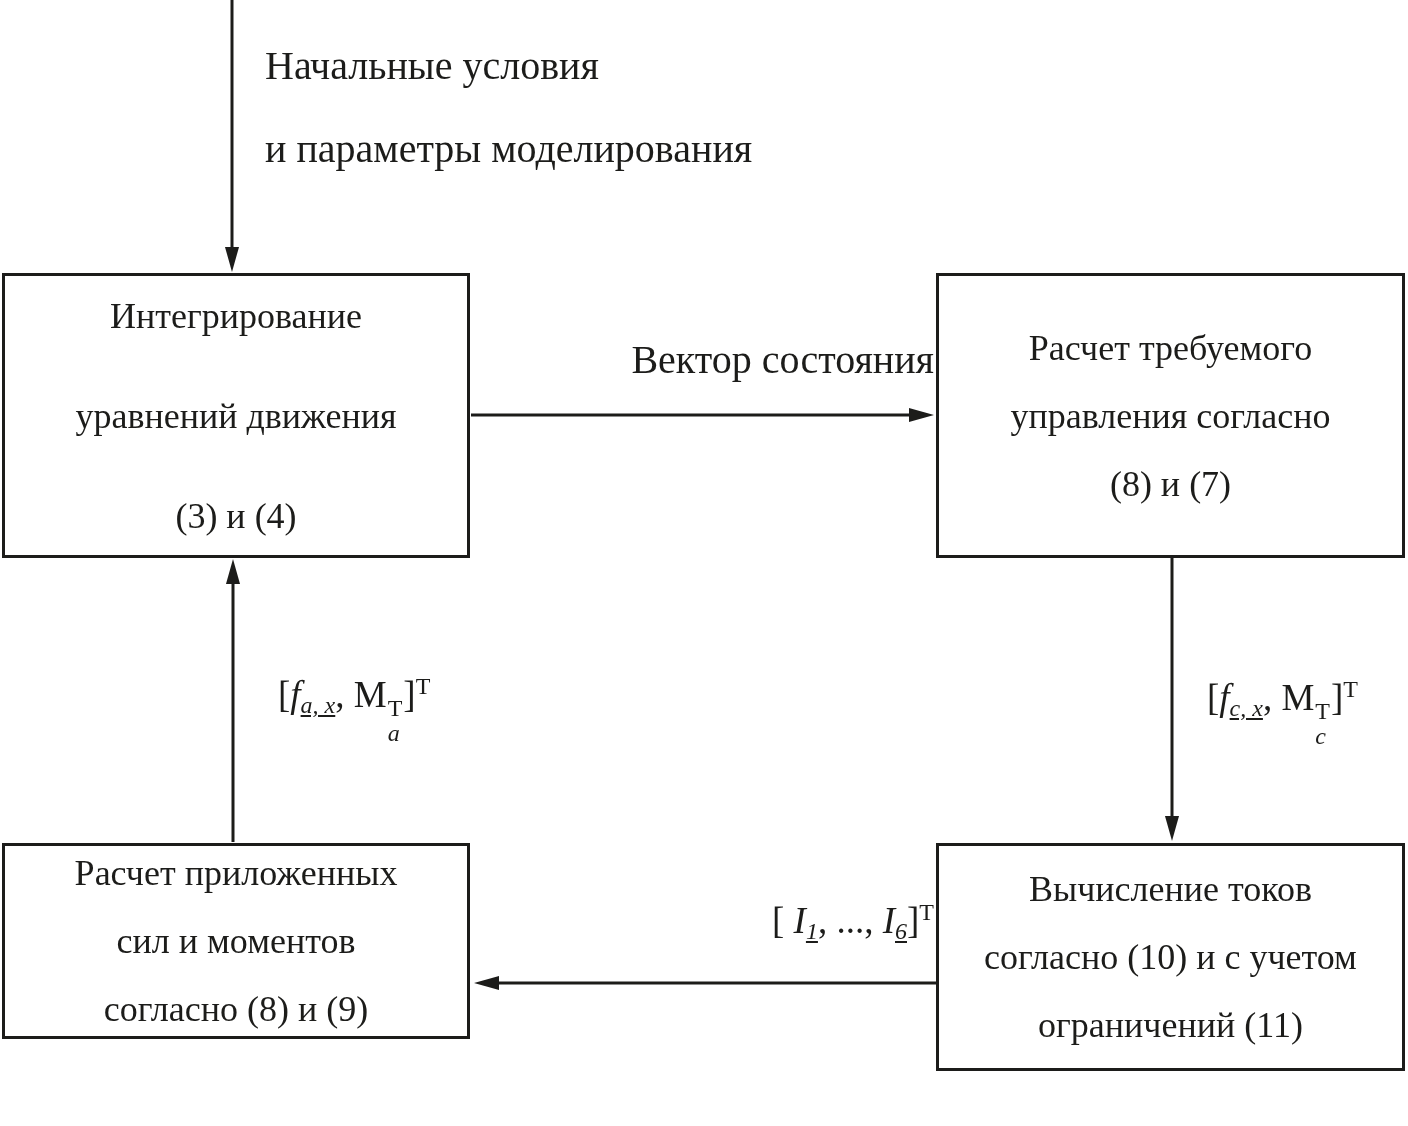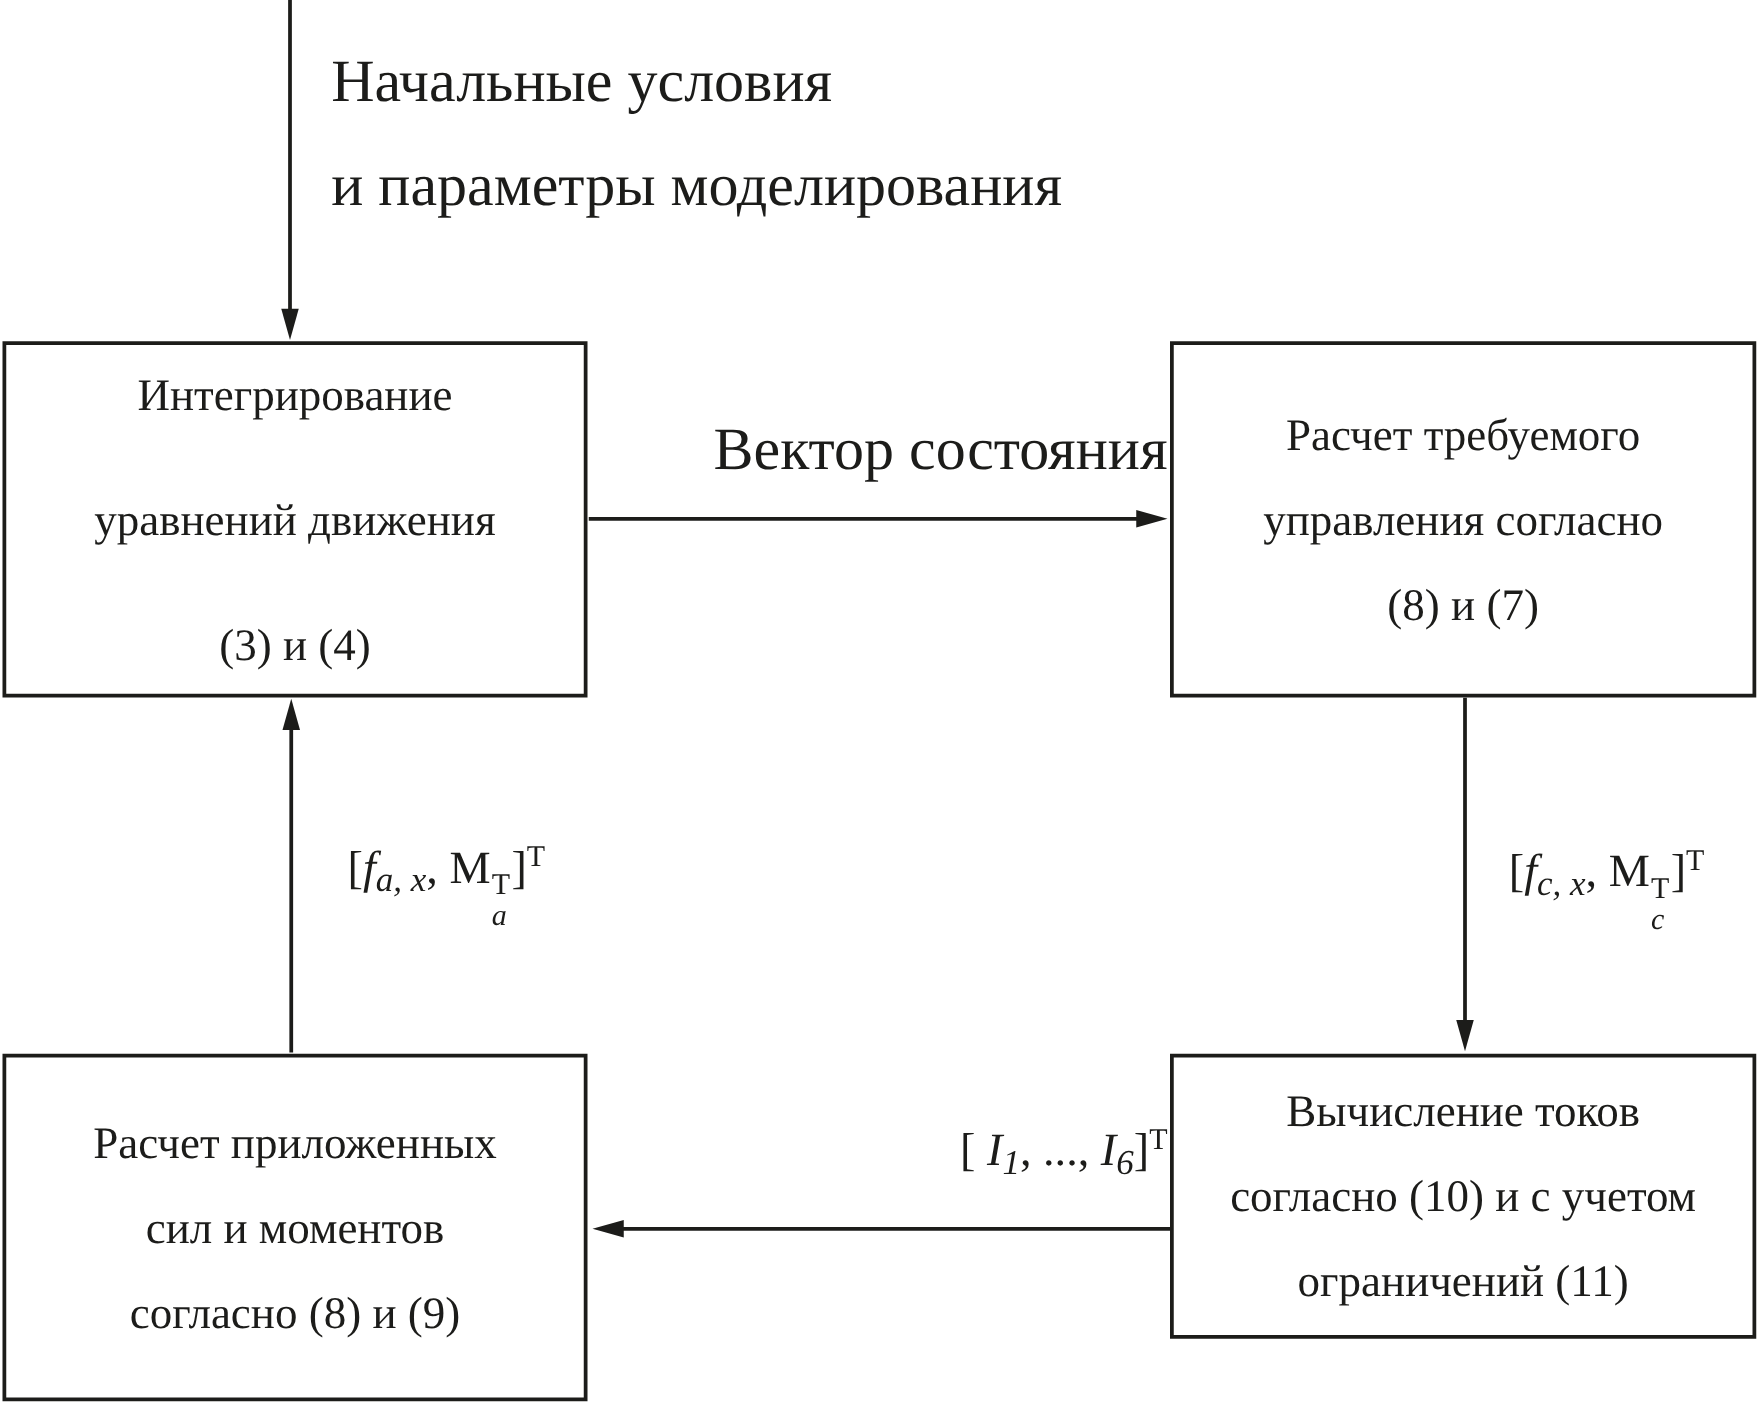--- a/index.html
+++ b/index.html
@@ -24,32 +24,32 @@
     background:#fff;
     display:flex;flex-direction:column;
     align-items:center;justify-content:center;
     text-align:center;
     font-size:36px;
     line-height:68px;
     box-sizing:border-box;
   }
   .box-tl{left:2px;  top:273px; width:468px; height:285px;gap:32px;}
   .box-tr{left:936px; top:273px; width:469px; height:285px;}
-  .box-bl{left:2px;  top:843px; width:468px; height:278px;}
+  .box-bl{left:2px;  top:843px; width:468px; height:196px;}
   .box-br{left:936px; top:843px; width:469px; height:228px;}
   .edge-label{
     position:absolute;
-    font-size:48px;
+    font-size:40px;
     line-height:44px;
     white-space:nowrap;
   }
   .centered{text-align:right;}
   .math{font-size:37px;}
   .it{font-style:italic;}
-  .math sub{font-size:28px;line-height:0;font-style:italic;vertical-align:-0.25em;}
+  .math sub{font-size:24px;line-height:0;font-style:italic;vertical-align:-0.25em;text-decoration:underline;}
   .math sup{font-size:24px;line-height:0;vertical-align:0.55em;}
   .supsub{
     display:inline-flex;flex-direction:column;align-items:flex-start;
     font-size:24px;line-height:1.02;vertical-align:-0.38em;
     margin-left:1px;margin-right:1px;
   }
 </style>
 </head>
 <body>
 

